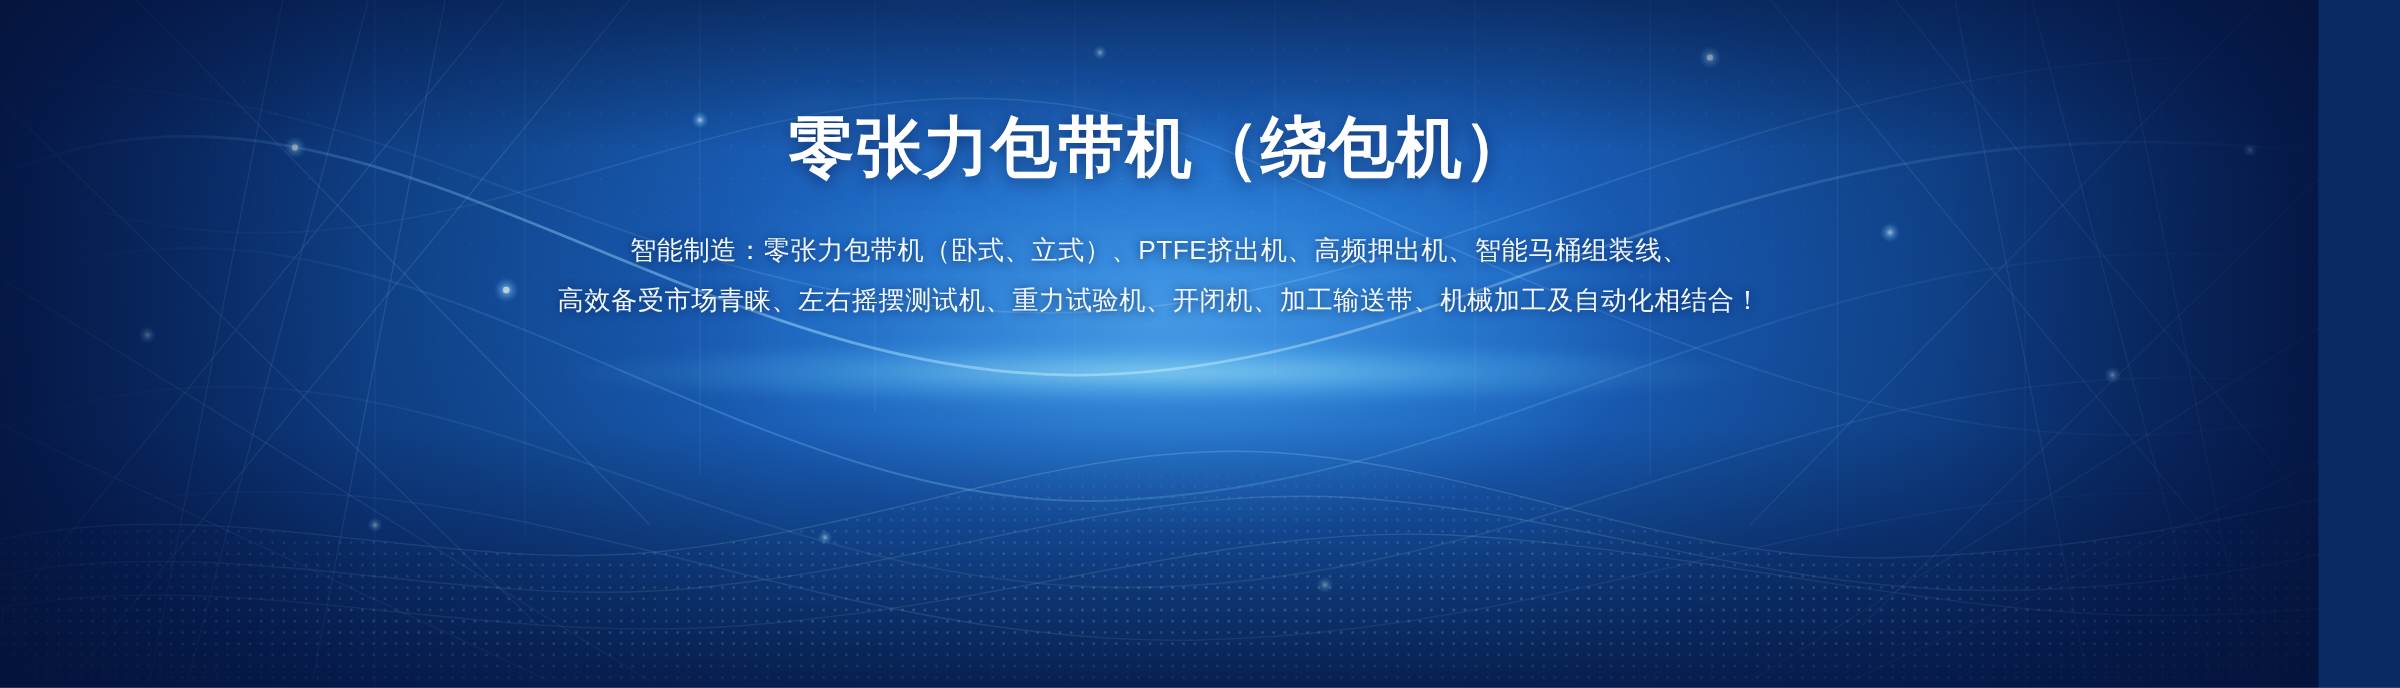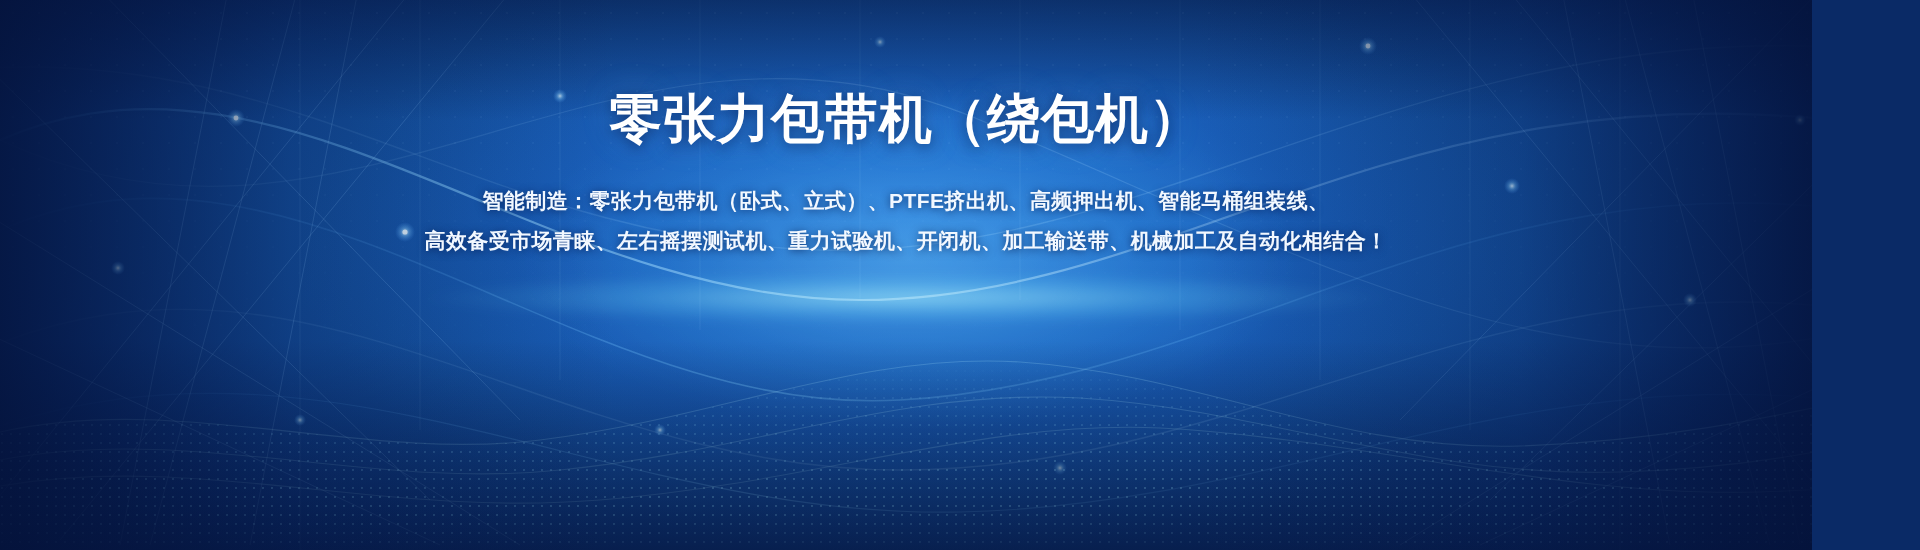--- a/index.html
+++ b/index.html
@@ -9,20 +9,21 @@
   }
   #banner {
     position: relative;
     width: 1812px;
     height: 550px;
     overflow: hidden;
     font-family: "Liberation Sans", "DejaVu Sans", sans-serif;
     background:
       radial-gradient(ellipse 900px 420px at 52% 46%, rgba(46,136,230,0.55) 0%, rgba(28,96,196,0.30) 42%, rgba(10,46,128,0.0) 72%),
       radial-gradient(ellipse 1500px 700px at 50% 40%, #1f6fd0 0%, #14519f 38%, #0d3a86 62%, #0a2a6a 82%, #071f55 100%);
+    padding-left: 43px;
   }
 
   
   .layer { position:absolute; inset:0; pointer-events:none; }
 
   .vignette {
     background:
       linear-gradient(to right, rgba(4,18,58,0.85) 0%, rgba(5,22,66,0.25) 16%, rgba(0,0,0,0) 34%, rgba(0,0,0,0) 66%, rgba(5,22,66,0.25) 84%, rgba(4,18,58,0.85) 100%),
       linear-gradient(to bottom, rgba(4,18,58,0.55) 0%, rgba(0,0,0,0) 22%, rgba(0,0,0,0) 62%, rgba(4,16,52,0.72) 100%);
   }
@@ -66,21 +67,21 @@
     letter-spacing: 1px;
     text-shadow: 0 2px 14px rgba(6,30,85,0.75), 0 0 32px rgba(120,200,255,0.30);
     white-space: nowrap;
   }
   .headline-2 { margin-top: 8px; }
 
   .desc-block { margin-top: 30px; }
   .desc {
     color: #f2f8ff;
     font-size: 21px;
-    font-weight: bold;
+    font-weight: normal;
     line-height: 1.95;
     letter-spacing: 0.4px;
     text-shadow: 0 1px 8px rgba(6,30,85,0.8);
     white-space: nowrap;
   }
 </style>
 </head>
 <body>
 
 <div id="banner">

